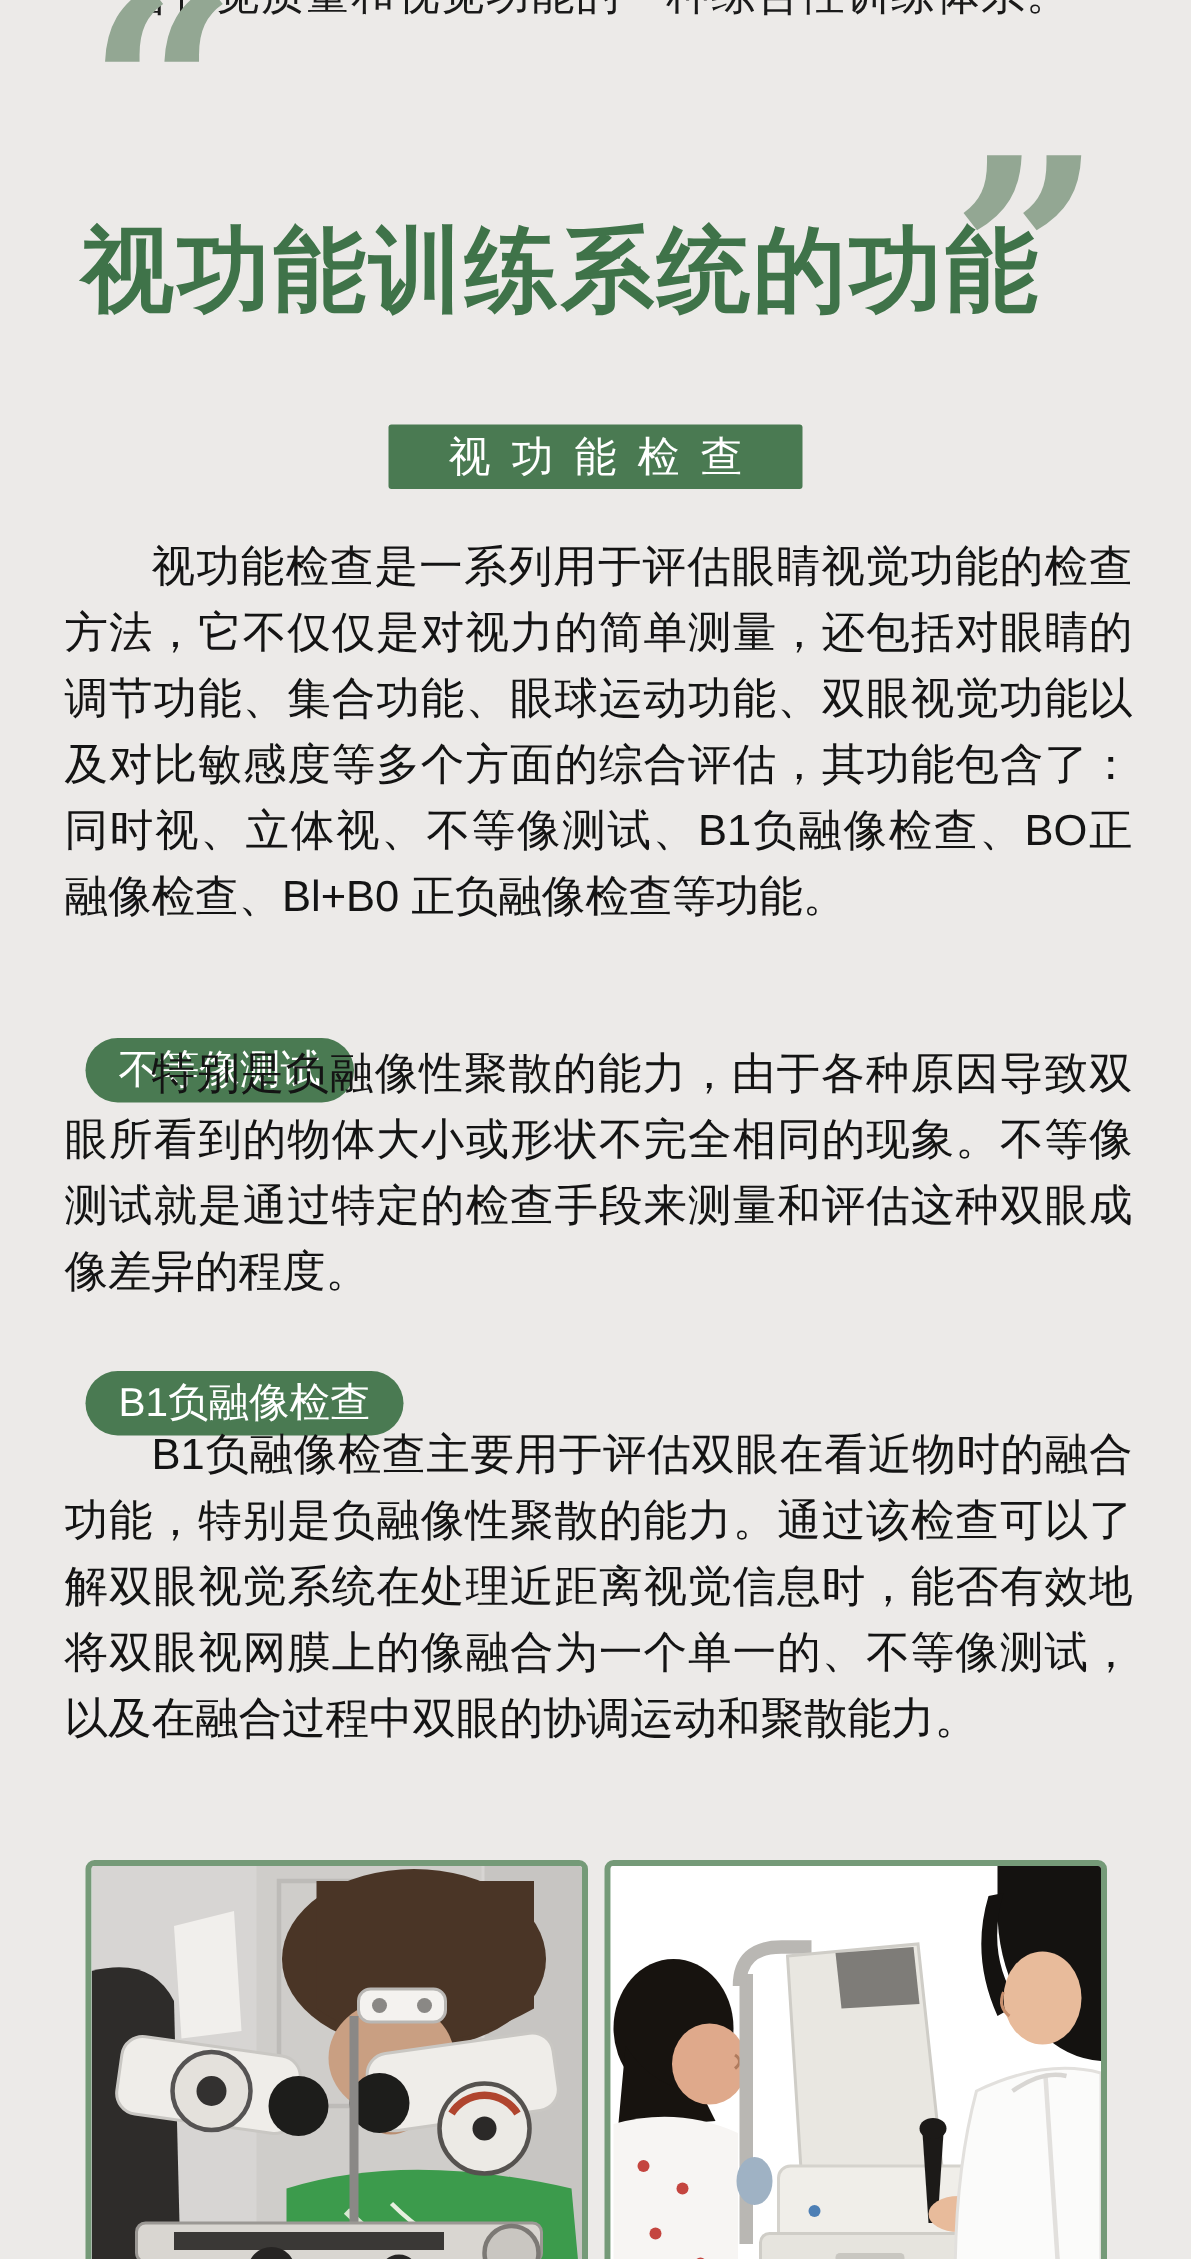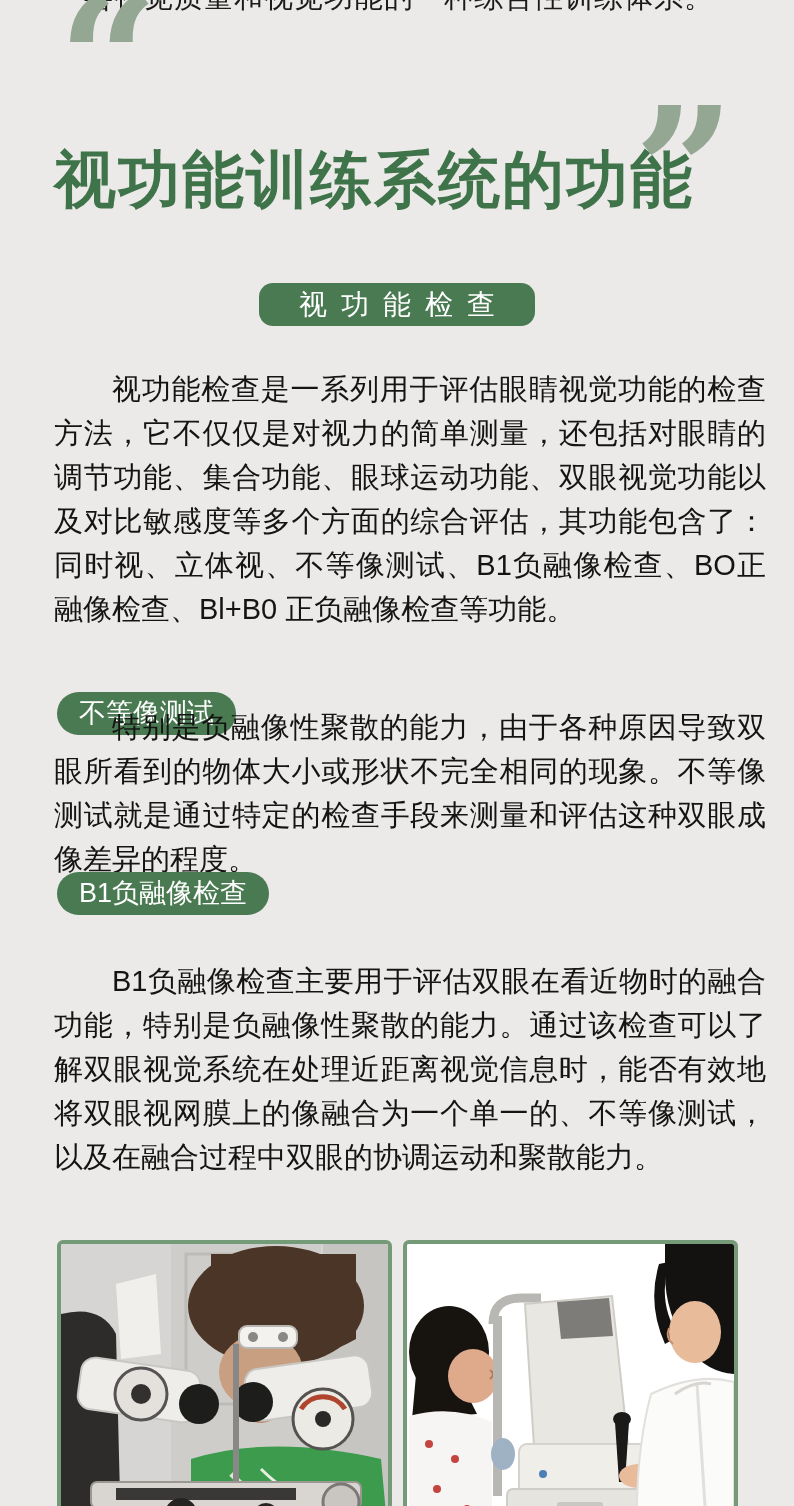--- a/index.html
+++ b/index.html
@@ -29,40 +29,40 @@
     position:absolute;top:96px;left:0;width:736px;
     padding-left:12px;box-sizing:border-box;
     text-align:center;font-size:62px;font-weight:bold;
     letter-spacing:2px;color:#3F7349;
   }
   
   .banner{
     position:absolute;top:283px;left:50%;transform:translateX(-50%);
     background:#4A7A52;color:#ffffff;
     font-size:28px;line-height:43px;letter-spacing:14px;
-    padding:0 26px 0 40px;border-radius:14px;white-space:nowrap;
+    padding:0 26px 0 40px;border-radius:2px;white-space:nowrap;
   }
   
   .para{
     position:absolute;left:43px;width:712px;
     font-size:29px;line-height:44px;color:#141414;
-    text-align:justify;text-indent:2em;margin:11px;
+    text-align:justify;text-indent:2em;margin:0;
   }
   .para-1{top:356px;}
   .para-2{top:694px;}
   .para-3{top:948px;}
   
   .tag{
     position:absolute;left:57px;
     background:#4A7A52;color:#fff;
     font-size:27px;line-height:43px;padding:0 22px;
     border-radius:22px;white-space:nowrap;
   }
   .tag-1{top:664px;margin-top:28px;}
-  .tag-2{top:872px;}
+  .tag-2{top:914px;}
   
   .photos{
     position:absolute;top:1240px;left:57px;width:681px;
     display:flex;gap:11px;
   }
   .photo{
     width:335px;height:300px;box-sizing:border-box;
     border:4px solid #759A78;border-radius:6px;
     overflow:hidden;background:#fff;flex:0 0 auto;
   }

